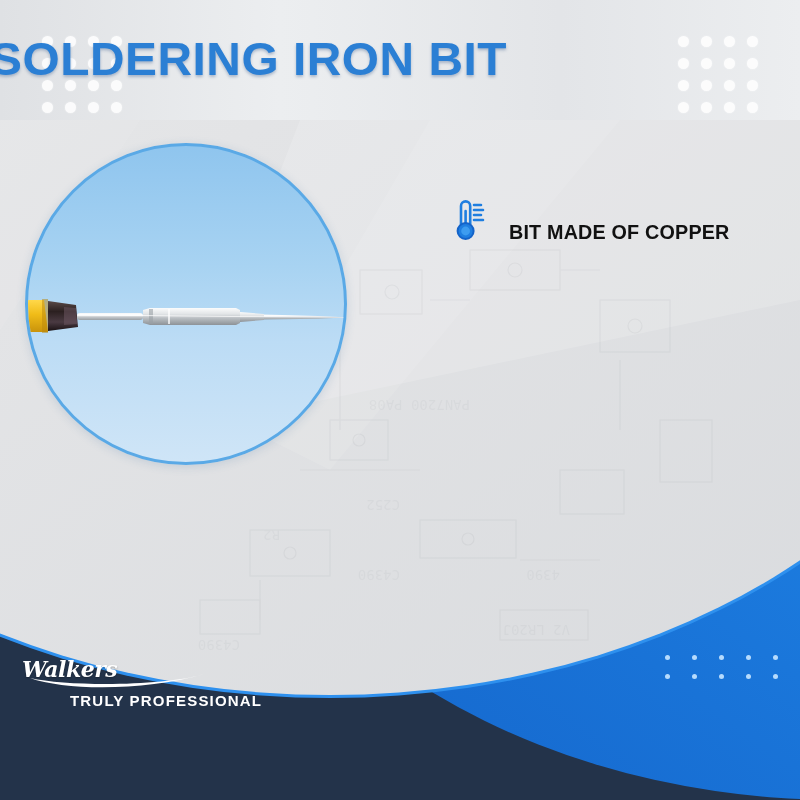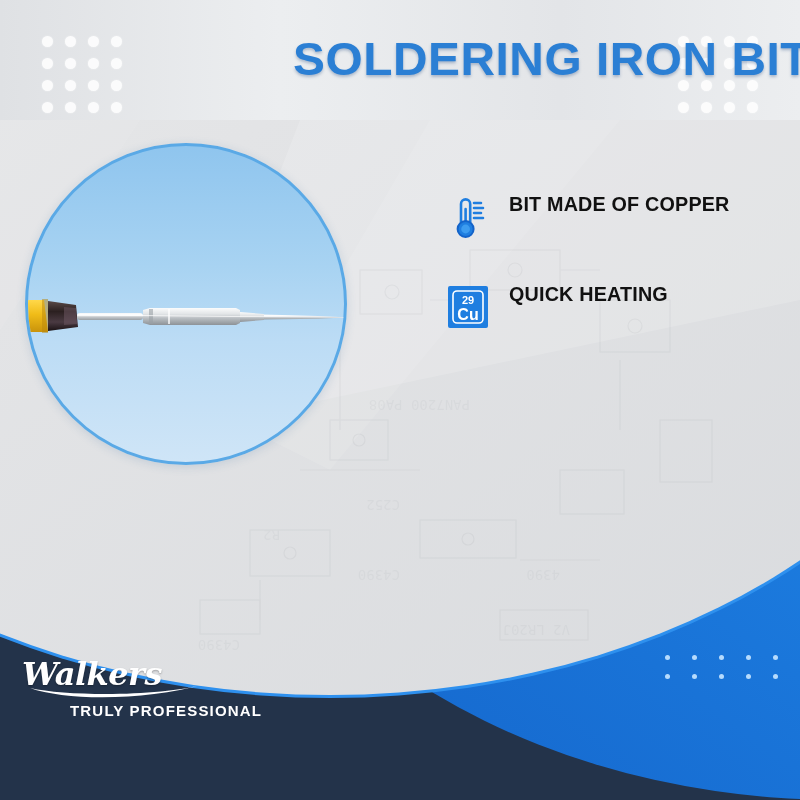--- a/index.html
+++ b/index.html
@@ -23,21 +23,21 @@
   
   .pcb-texture {
     position:absolute; left:0; top:0; width:800px; height:800px;
     opacity:.10;
     pointer-events:none;
   }
 
   
   .header {
     position:absolute; left:0; top:0; width:800px; height:118px;
-    display:flex; align-items:center; justify-content:flex-end;
+    display:flex; align-items:center; justify-content:flex-start;
     z-index:6;
   }
   .title {
     font-family:"Liberation Sans", sans-serif;
     font-weight:bold;
     font-size:46px;
     letter-spacing:.5px;
     color:#2b7fd4;
     text-shadow:0 2px 3px rgba(90,120,160,.45);
     transform:scaleX(1.04);
@@ -67,35 +67,35 @@
     overflow:hidden; z-index:5;
     box-shadow:0 2px 10px rgba(60,110,160,.18);
   }
   .iron { position:absolute; left:-10px; top:140px; width:340px; height:60px; }
 
   
   .features {
     position:absolute; left:443px; top:192px; width:340px;
     display:flex; flex-direction:column; gap:38px; z-index:6;
   }
-  .feature { display:flex; align-items:flex-start; gap:16px; height:52px; }
+  .feature { display:flex; align-items:flex-end; gap:16px; height:52px; }
   .feat-icon { width:50px; height:50px; flex:0 0 50px; position:relative; }
   .feat-label {
     font-family:"Liberation Sans", sans-serif;
     font-weight:bold; font-size:21px; letter-spacing:.2px;
     color:#111111; white-space:nowrap;
     transform:scaleX(.94); transform-origin:left center;
   }
 
   
   .logo { position:absolute; left:22px; top:658px; z-index:8; width:250px; }
   .logo-name {
     font-family:"DejaVu Serif", serif;
     font-style:italic; font-weight:bold;
-    font-size:32px; color:#ffffff; letter-spacing:-.5px;
+    font-size:22px; color:#ffffff; letter-spacing:-.5px;
     line-height:1;
     text-shadow:0 1px 2px rgba(0,0,0,.3);
   }
   .logo-swoosh { display:block; margin:-6px 0 0 4px; }
   .logo-tag {
     font-family:"Liberation Sans", sans-serif;
     font-weight:bold; font-size:15.5px; color:#ffffff;
     letter-spacing:1.2px; margin-top:2px; margin-left:48px;
     transform:scaleX(.97); transform-origin:left center;
   }
@@ -277,31 +277,20 @@
           </g>
           <circle cx="22.6" cy="37" r="8" fill="#1f7ee0" stroke="#1463c9" stroke-width="2"></circle>
           <circle cx="22.6" cy="37" r="4.4" fill="#3d9cf0"></circle>
         </svg>
       </span>
       <span class="feat-label">BIT MADE OF COPPER</span>
     </div>
 
 
 
-    <div class="feature">
-      <span class="feat-icon">
-        <svg viewBox="0 0 50 50" width="50" height="50">
-          <rect x="5" y="4" width="40" height="42" rx="2" fill="#1f7ee0"></rect>
-          <rect x="10" y="9" width="30" height="32" rx="4" fill="none" stroke="#ffffff" stroke-width="1.6"></rect>
-          <text x="25" y="22" text-anchor="middle" fill="#ffffff" font-family="Liberation Sans, sans-serif" font-size="11" font-weight="bold">29</text>
-          <text x="25" y="38" text-anchor="middle" fill="#ffffff" font-family="Liberation Sans, sans-serif" font-size="16" font-weight="bold">Cu</text>
-        </svg>
-      </span>
-      <span class="feat-label">QUICK HEATING</span>
-    </div>
   </div>
 
   <div class="dotgrid" id="dots-bottom">
     <span></span>
       <span></span>
       <span></span>
       <span></span>
       <span></span>
     <span></span>
       <span></span>

